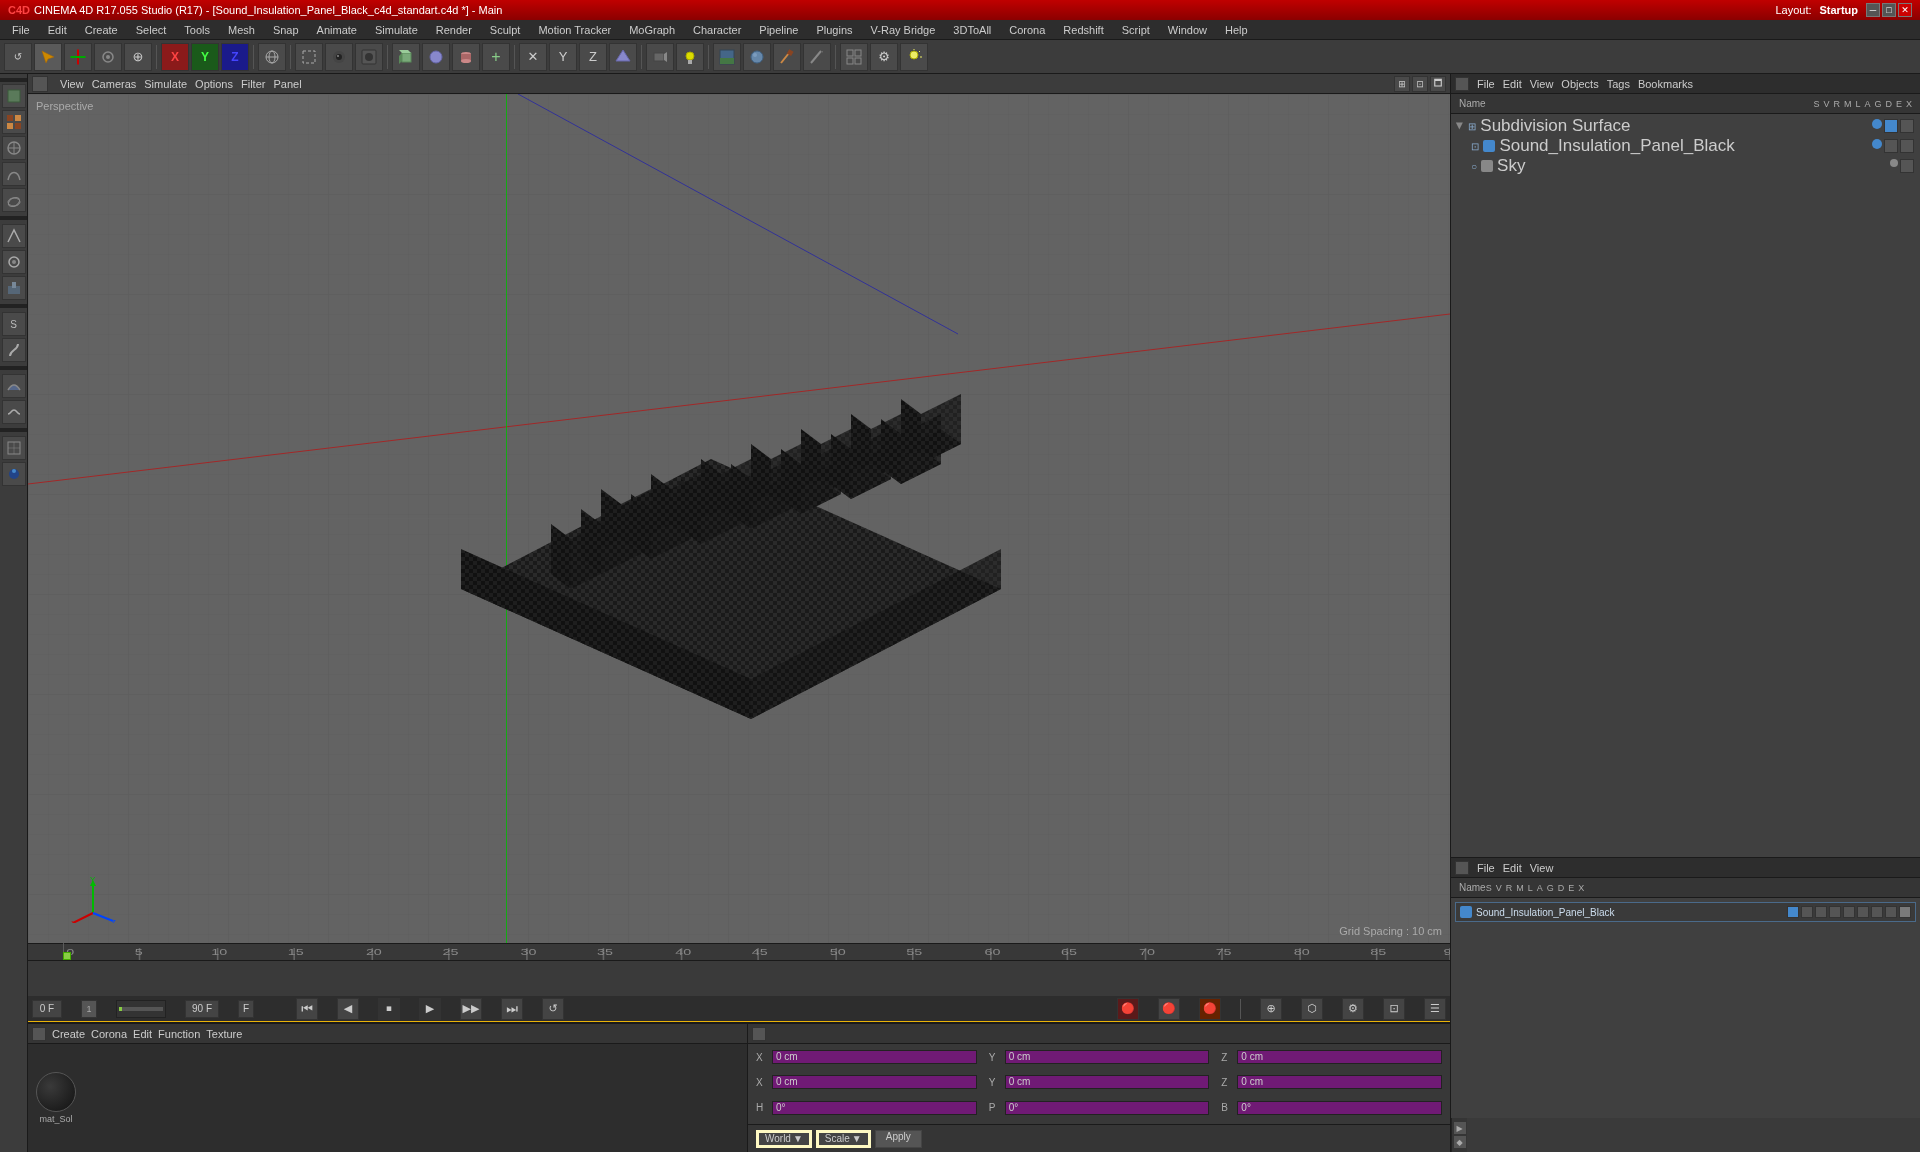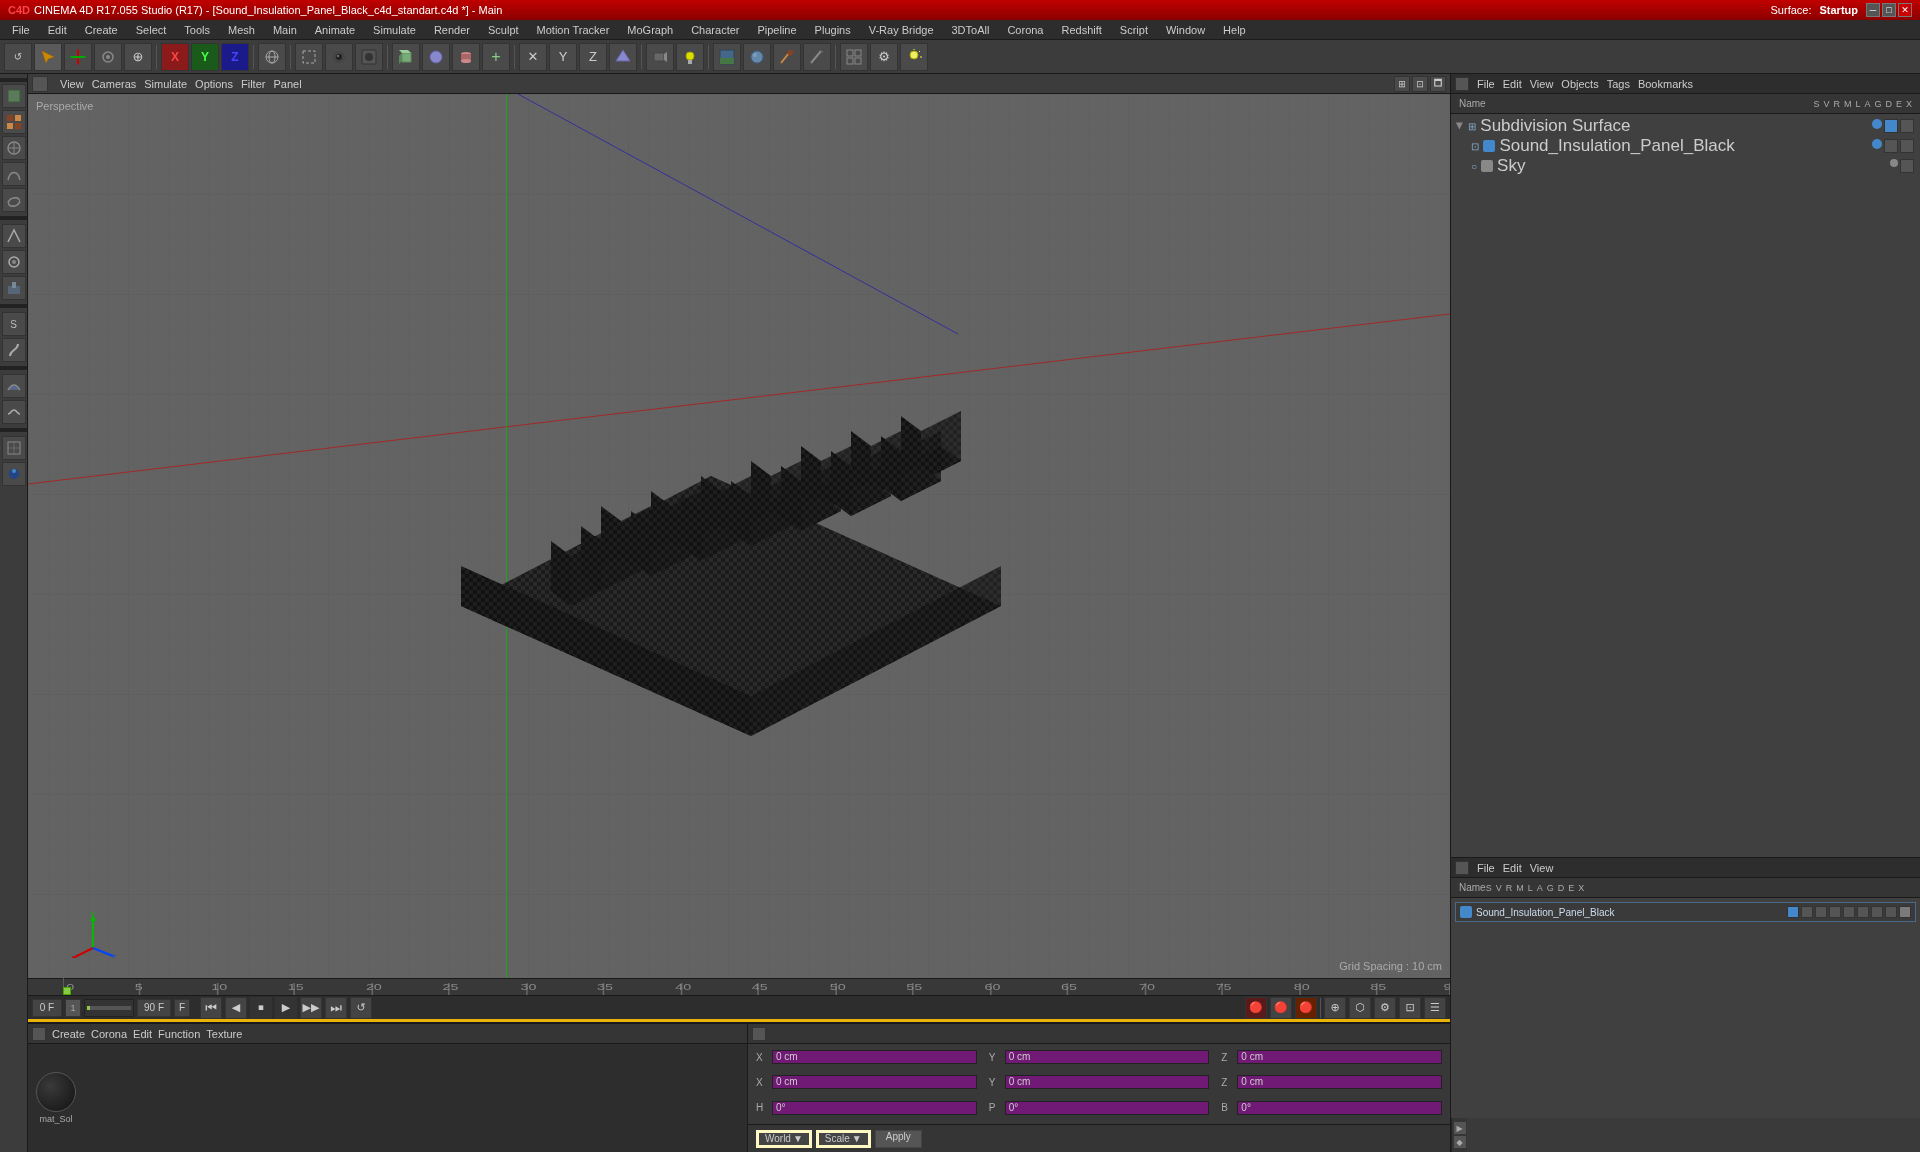--- a/index.html
+++ b/index.html
@@ -431,38 +431,38 @@
   </style>
 </head>
 <body>
 
 <div id="title-bar">
   <div id="title-bar-left">
     <span style="color:#ff4444;font-weight:bold;">C4D</span>
     <span>CINEMA 4D R17.055 Studio (R17) - [Sound_Insulation_Panel_Black_c4d_standart.c4d *] - Main</span>
   </div>
   <div id="title-bar-right" style="display:flex;align-items:center;gap:8px;">
-    <span>Surface:</span>
+    <span>Layout:</span>
     <span style="color:#fff;font-weight:bold;">Startup</span>
     <div id="title-bar-controls">
       <div class="title-btn">─</div>
       <div class="title-btn">□</div>
       <div class="title-btn close">✕</div>
     </div>
   </div>
 </div>
 
 <div id="menu-bar">
   <span class="menu-item">File</span>
   <span class="menu-item">Edit</span>
   <span class="menu-item">Create</span>
   <span class="menu-item">Select</span>
   <span class="menu-item">Tools</span>
   <span class="menu-item">Mesh</span>
-  <span class="menu-item">Main</span>
+  <span class="menu-item">Snap</span>
   <span class="menu-item">Animate</span>
   <span class="menu-item">Simulate</span>
   <span class="menu-item">Render</span>
   <span class="menu-item">Sculpt</span>
   <span class="menu-item">Motion Tracker</span>
   <span class="menu-item">MoGraph</span>
   <span class="menu-item">Character</span>
   <span class="menu-item">Pipeline</span>
   <span class="menu-item">Plugins</span>
   <span class="menu-item">V-Ray Bridge</span>
@@ -898,21 +898,21 @@
           <line x1="776" y1="6" x2="776" y2="18" stroke="#666" stroke-width="1"></line>
           <text x="772" y="13" font-size="9" fill="#888">80</text>
           <line x1="824" y1="6" x2="824" y2="18" stroke="#666" stroke-width="1"></line>
           <text x="820" y="13" font-size="9" fill="#888">85</text>
           <line x1="870" y1="6" x2="870" y2="18" stroke="#666" stroke-width="1"></line>
           <text x="866" y="13" font-size="9" fill="#888">90</text>
         </svg>
       </div>
     </div>
 
-    <div id="timeline-controls" style="height:26px;background:#2d2d2d;display:flex;align-items:center;padding:0 4px;gap:3px;border-bottom:3px solid #eab308;">
+    <div id="timeline-controls" style="height:26px;background:#2d2d2d;display:flex;align-items:center;padding:0 4px;gap:19px;border-bottom:1px solid #eab308;margin-top:35px;">
 
       <div style="background:#444;border:1px solid #333;width:30px;height:18px;display:flex;align-items:center;justify-content:center;font-size:10px;color:#ccc;">0 F</div>
 
       <div style="background:#555;border:1px solid #333;width:16px;height:18px;display:flex;align-items:center;justify-content:center;font-size:9px;color:#aaa;cursor:pointer;">1</div>
 
       <div style="background:#333;border:1px solid #222;width:50px;height:18px;display:flex;align-items:center;justify-content:center;font-size:10px;color:#ccc;">
         <div style="width:44px;height:4px;background:#555;position:relative;">
           <div style="position:absolute;left:0;top:0;width:3px;height:100%;background:#88cc44;"></div>
         </div>
       </div>

